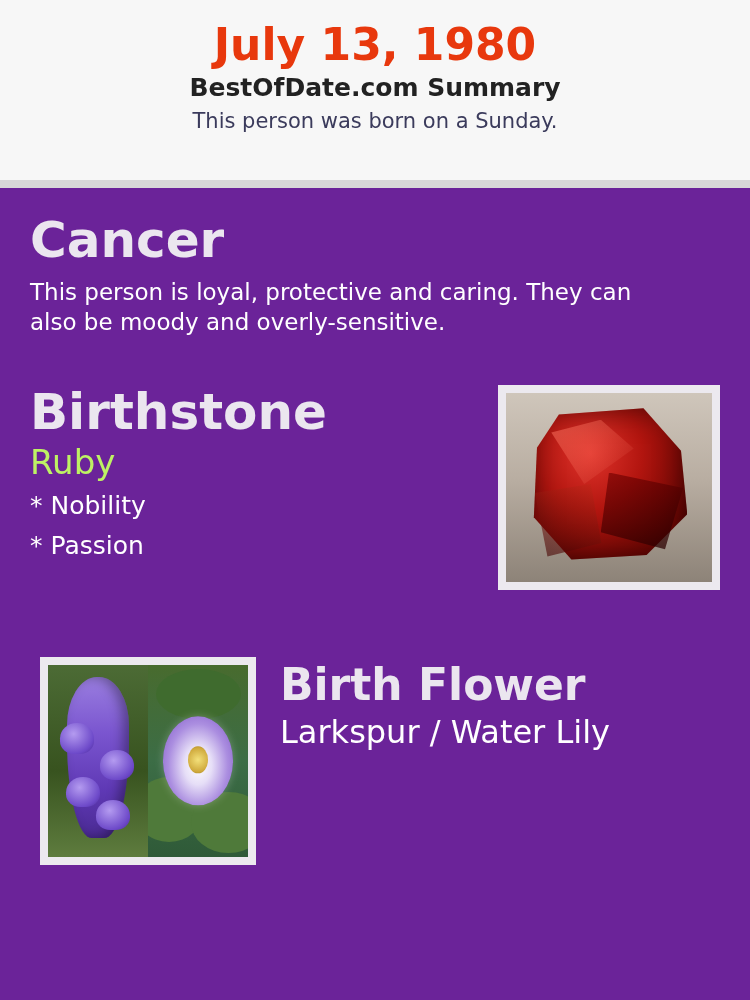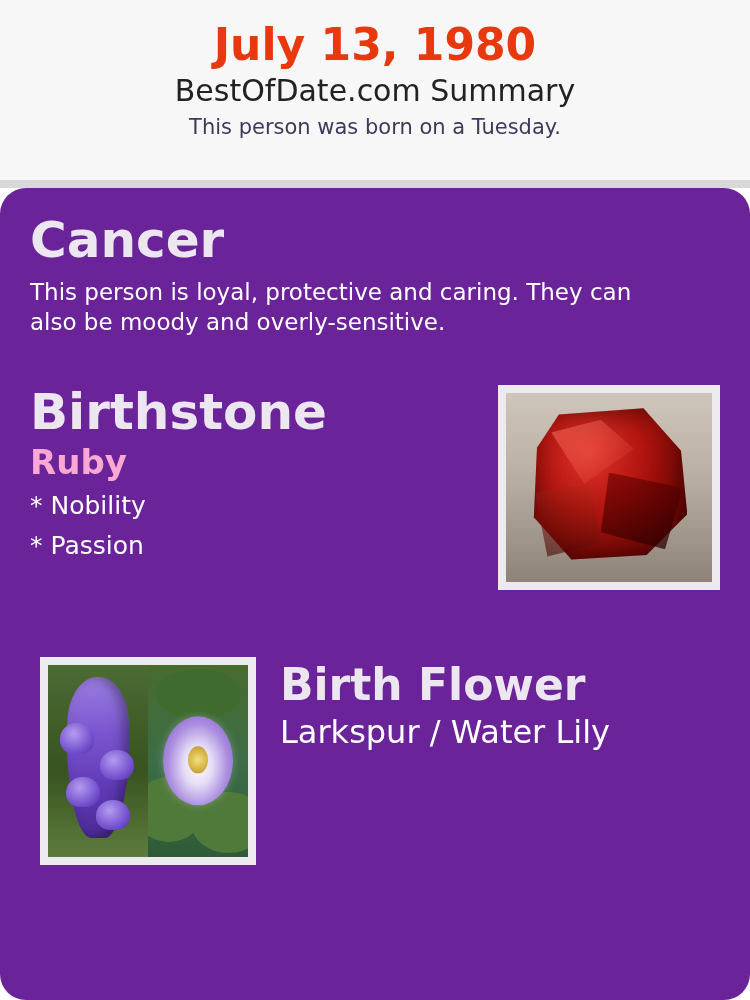--- a/index.html
+++ b/index.html
@@ -31,24 +31,24 @@
   .header .date-title {
     color: #e8380d;
     font-size: 44px;
     font-weight: bold;
     line-height: 1.05;
     margin: 0 0 6px 0;
     letter-spacing: 0px;
   }
   .header .site-summary {
     color: #222222;
-    font-size: 30px;
+    font-size: 25px;
     line-height: 1.15;
     margin: 0 0 6px 0;
-    font-weight: normal;
+    font-weight: bold;
   }
   .header .born-line {
     color: #3b3b5c;
     font-size: 21px;
     line-height: 1.2;
     margin: 0;
     font-weight: normal;
   }
 
   .header-divider {
@@ -59,21 +59,20 @@
 
   
   .body-panel {
     background: #6b2399;
     width: 100%;
     height: 812px;
     box-sizing: border-box;
     padding: 26px 30px 16px 30px;
     position: relative;
     color: #ffffff;
-    border-radius: 26px;
   }
 
   .zodiac-name {
     font-size: 50px;
     font-weight: bold;
     color: #ebe6ef;
     margin: 0 0 10px 0;
     line-height: 1.05;
   }
   .zodiac-desc {
@@ -96,24 +95,24 @@
   }
   .section-heading {
     font-size: 50px;
     font-weight: bold;
     color: #ebe6ef;
     margin: 0 0 2px 0;
     line-height: 1.1;
   }
   .section-sub {
     font-size: 34px;
-    color: #f9a8d4;
+    color: #bef264;
     margin: 0 0 8px 0;
     line-height: 1.2;
-    font-weight: bold;
+    font-weight: normal;
   }
   .trait {
     font-size: 25px;
     color: #ffffff;
     margin: 0 0 10px 0;
     line-height: 1.2;
     font-weight: normal;
   }
 
   
@@ -291,21 +290,21 @@
   }
 </style>
 </head>
 <body>
 
 <div class="page">
 
   <div class="header">
     <div class="date-title">July 13, 1980</div>
     <div class="site-summary">BestOfDate.com Summary</div>
-    <div class="born-line">This person was born on a Tuesday.</div>
+    <div class="born-line">This person was born on a Sunday.</div>
   </div>
 
   <div class="header-divider"></div>
 
   <div class="body-panel">
 
     <div class="zodiac-name">Cancer</div>
     <div class="zodiac-desc">This person is loyal, protective and caring. They can also be moody and overly-sensitive.</div>
 
     <div class="birthstone-section">

